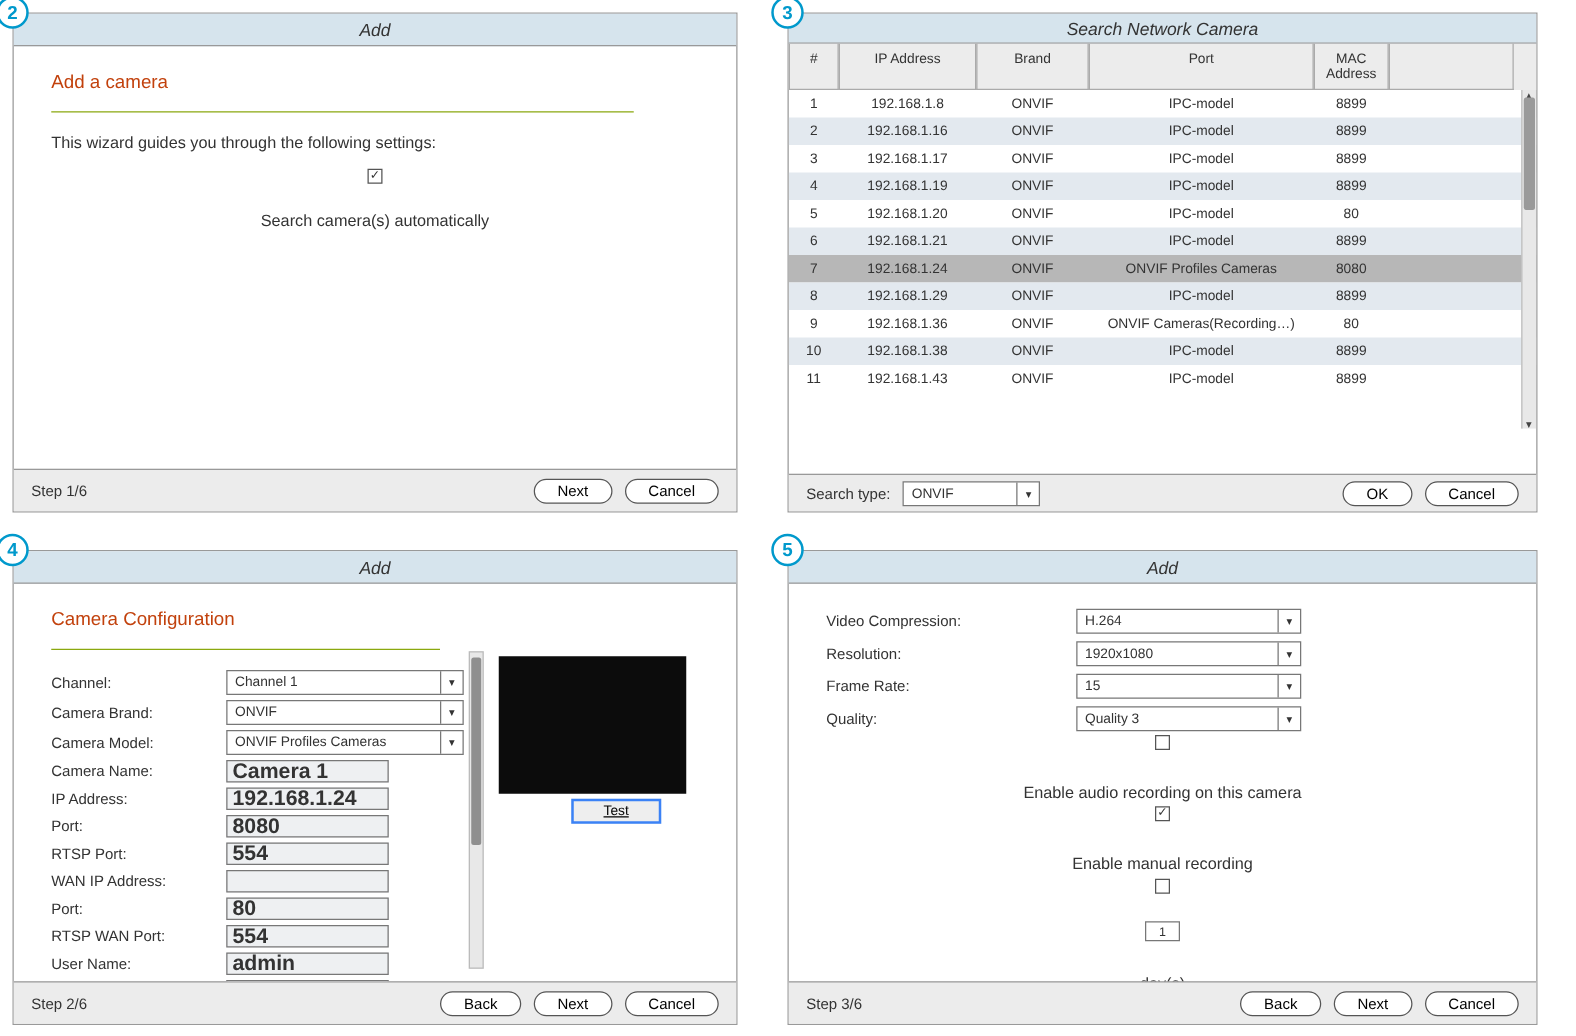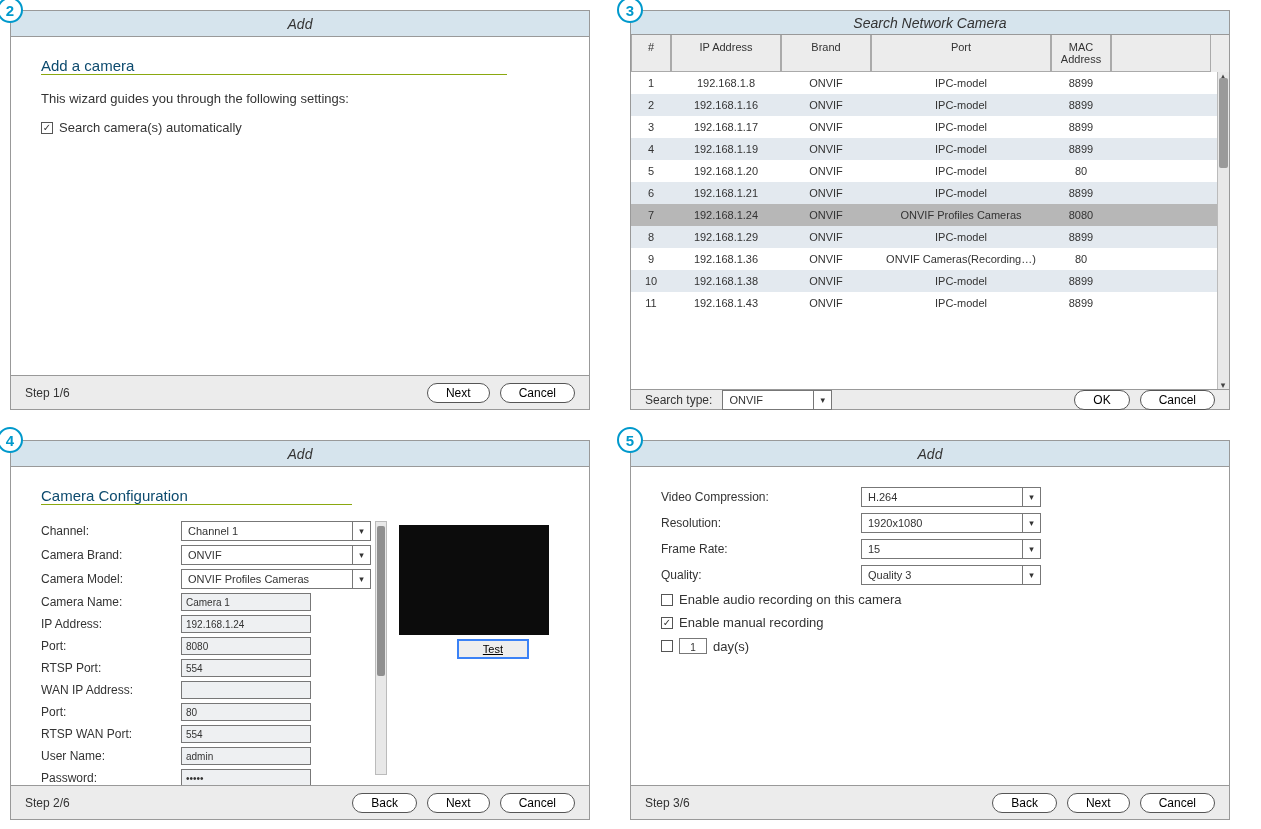--- a/index.html
+++ b/index.html
@@ -51,30 +51,30 @@
     color: #333;
     font-style: italic;
   }
   .body {
     flex: 1;
     padding: 20px 30px 10px 30px;
     overflow: hidden;
     position: relative;
   }
   .section-title {
-    color: #0c4a6e;
+    color: #c2410c;
     font-size: 15px;
-    padding-bottom: 0;
+    padding-bottom: 15px;
     border-bottom: 1px solid #8aa80f;
     margin-bottom: 16px;
     width: 90%;
   }
   .intro { font-size: 13px; margin-bottom: 14px; }
   .bullets { font-size: 13px; line-height: 1.7; margin-bottom: 14px; }
-  .cbrow { display: flex; align-items: center; gap: 6px; font-size: 13px; }
+  .cbrow { display: flex; align-items: center; gap: 22px; font-size: 13px; flex-direction: column; }
   .cb {
     width: 12px; height: 12px;
     border: 1px solid #555;
     display: inline-flex; align-items: center; justify-content: center;
     font-size: 10px; line-height: 1;
   }
   .cb.checked::after { content: "✓"; color: #333; }
   .footer {
     border-top: 1px solid #999;
     background: #ececec;
@@ -117,22 +117,22 @@
   .row.even { background: #e3e9ef; }
   .row.sel  { background: #b7b7b7; }
   .scrollbar {
     position: absolute; right:0; top:0; bottom:0; width:12px;
     background: #e8e8e8; border-left:1px solid #bbb;
   }
   .thumb { position:absolute; top:6px; right:1px; width:9px; height:90px; background:#9a9a9a; border-radius:2px;}
   .arr { position:absolute; right:1px; width:10px; height:10px; font-size:9px; text-align:center; color:#444;}
   .arr.up { top:-1px; } .arr.dn { bottom:-1px; }
   .tfoot {
-    border-top:1px solid #999; background:#ececec; height:20px;
-    display:flex; align-items:center; padding:0 14px; gap:10px;
+    border-top:1px solid #999; background:#ececec; height:30px;
+    display:flex; align-items:center; padding:0 14px; gap:10px;margin-top:36px;
   }
   .tfoot .lbl { font-size:12px; }
   .select {
     border:1px solid #777; background:#fff; height:20px;
     display:inline-flex; align-items:center; padding:0 6px; font-size:11px;
     position:relative; min-width:110px;
   }
   .select .caret {
     position:absolute; right:0; top:0; bottom:0; width:18px;
     border-left:1px solid #777; display:flex; align-items:center; justify-content:center;
@@ -141,22 +141,23 @@
   
   .formgrid {
     display:grid;
     grid-template-columns: 140px 190px;
     row-gap: 4px;
     font-size:12px;
     align-items:center;
   }
   .txt {
     border:1px solid #777; background:#eef0f2; height:18px;
-    padding:0 4px; font-size:10px; display:flex; align-items:center;
+    padding:0 4px; font-size:17px; display:flex; align-items:center;
     width: 130px;
+    font-weight: bold;
   }
   .preview {
     position:absolute; top: 58px; right: 40px;
     width: 150px; height: 110px; background:#0c0c0c;
   }
   .testbtn {
     position:absolute; top: 172px; right: 60px;
     border:2px solid #3b82f6; background:#eee; padding:2px 24px; font-size:11px;text-decoration:underline;
   }
   .formscroll {

